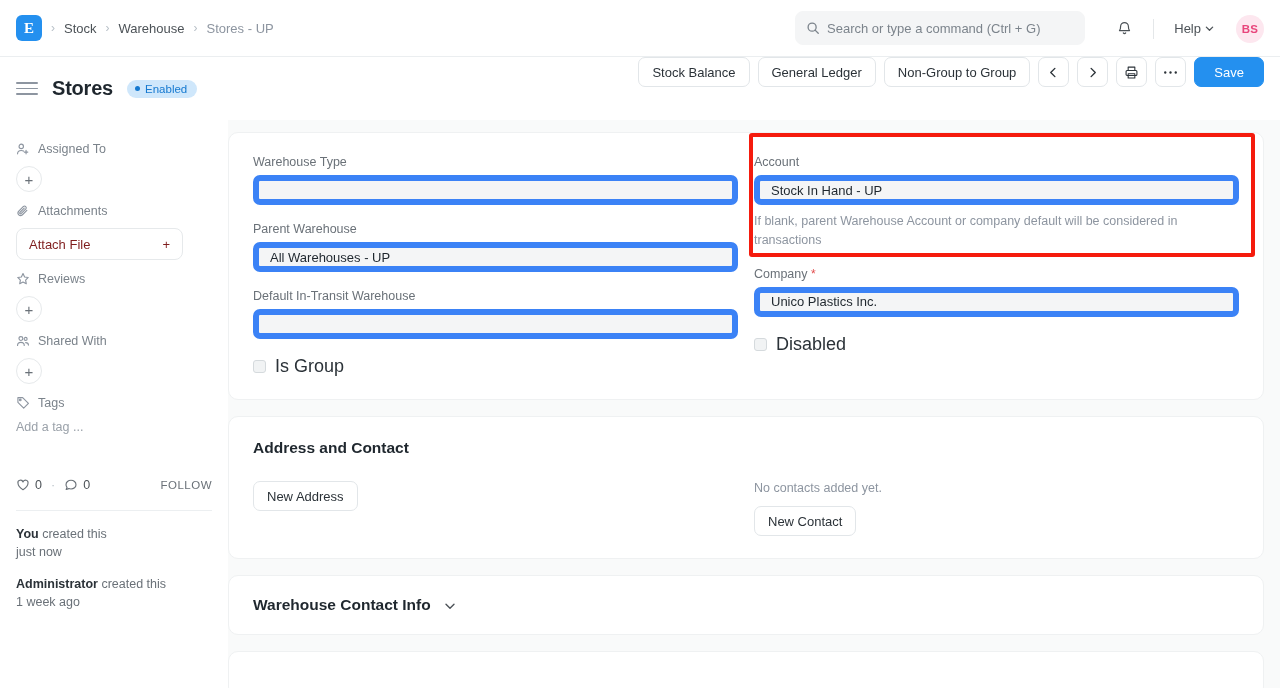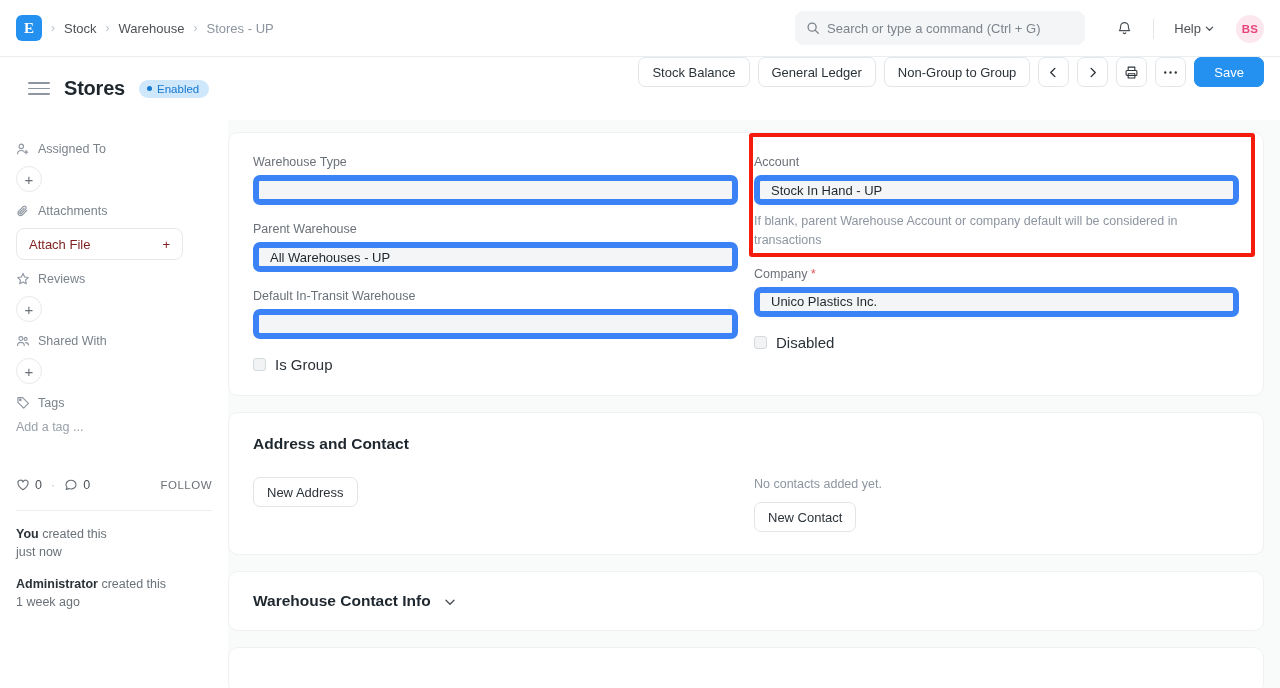--- a/index.html
+++ b/index.html
@@ -61,21 +61,21 @@
     width: 28px; height: 28px; border-radius: 50%;
     background: #fde7ef; color: #e8467c;
     font-size: 11.5px; font-weight: bold;
     display: flex; align-items: center; justify-content: center;
     margin-left: 12px; cursor: pointer; letter-spacing: .3px;
   }
 
   
   .page-head {
     height: 63px; width: 1280px; background: #fff;
-    display: flex; align-items: center; padding: 0 28px;
+    display: flex; align-items: center; padding: 0 16px;
     position: relative;
   }
   .hamburger { width: 22px; display: flex; flex-direction: column; gap: 4px; cursor: pointer; margin-right: 14px; }
   .hamburger span { display: block; height: 1.6px; background: #8d95a0; border-radius: 2px; }
   .page-title { font-size: 20px; font-weight: bold; color: #1f272e; letter-spacing: -0.2px; }
   .badge {
     margin-left: 14px; background: #cfe7fb; color: #1579d0;
     font-size: 11.5px; border-radius: 10px; padding: 3px 10px 3px 8px;
     display: inline-flex; align-items: center; gap: 5px; font-weight: 500;
   }
@@ -141,21 +141,21 @@
     font-size: 13px; color: #1f272e; padding: 0 11px;
     font-family: "Liberation Sans", sans-serif; outline: none;
   }
   .fhelp { font-size: 12.5px; color: #8d95a0; line-height: 1.5; margin-top: 7px; }
 
   .checkrow { display: flex; align-items: center; gap: 9px; margin-top: 2px; }
   .cbox {
     width: 13px; height: 13px; border: 1px solid #d5dadd;
     border-radius: 3px; background: #f1f3f4; flex: 0 0 auto; cursor: pointer;
   }
-  .clabel { font-size: 15px; color: #2b3238; cursor: pointer; }
+  .clabel { font-size: 18px; color: #2b3238; cursor: pointer; }
 
   .sec-title { font-size: 15.5px; font-weight: bold; color: #1f272e; }
   .muted { font-size: 12.5px; color: #8d95a0; margin-bottom: 11px; }
   .chev { margin-left: 9px; color: #6a7178; display: inline-block; vertical-align: middle; }
 
   
   .annot {
     position: absolute; left: 521px; top: 13px; width: 506px; height: 124px;
     border: 4px solid #f51b0d; border-radius: 3px; pointer-events: none; z-index: 5;
   }

